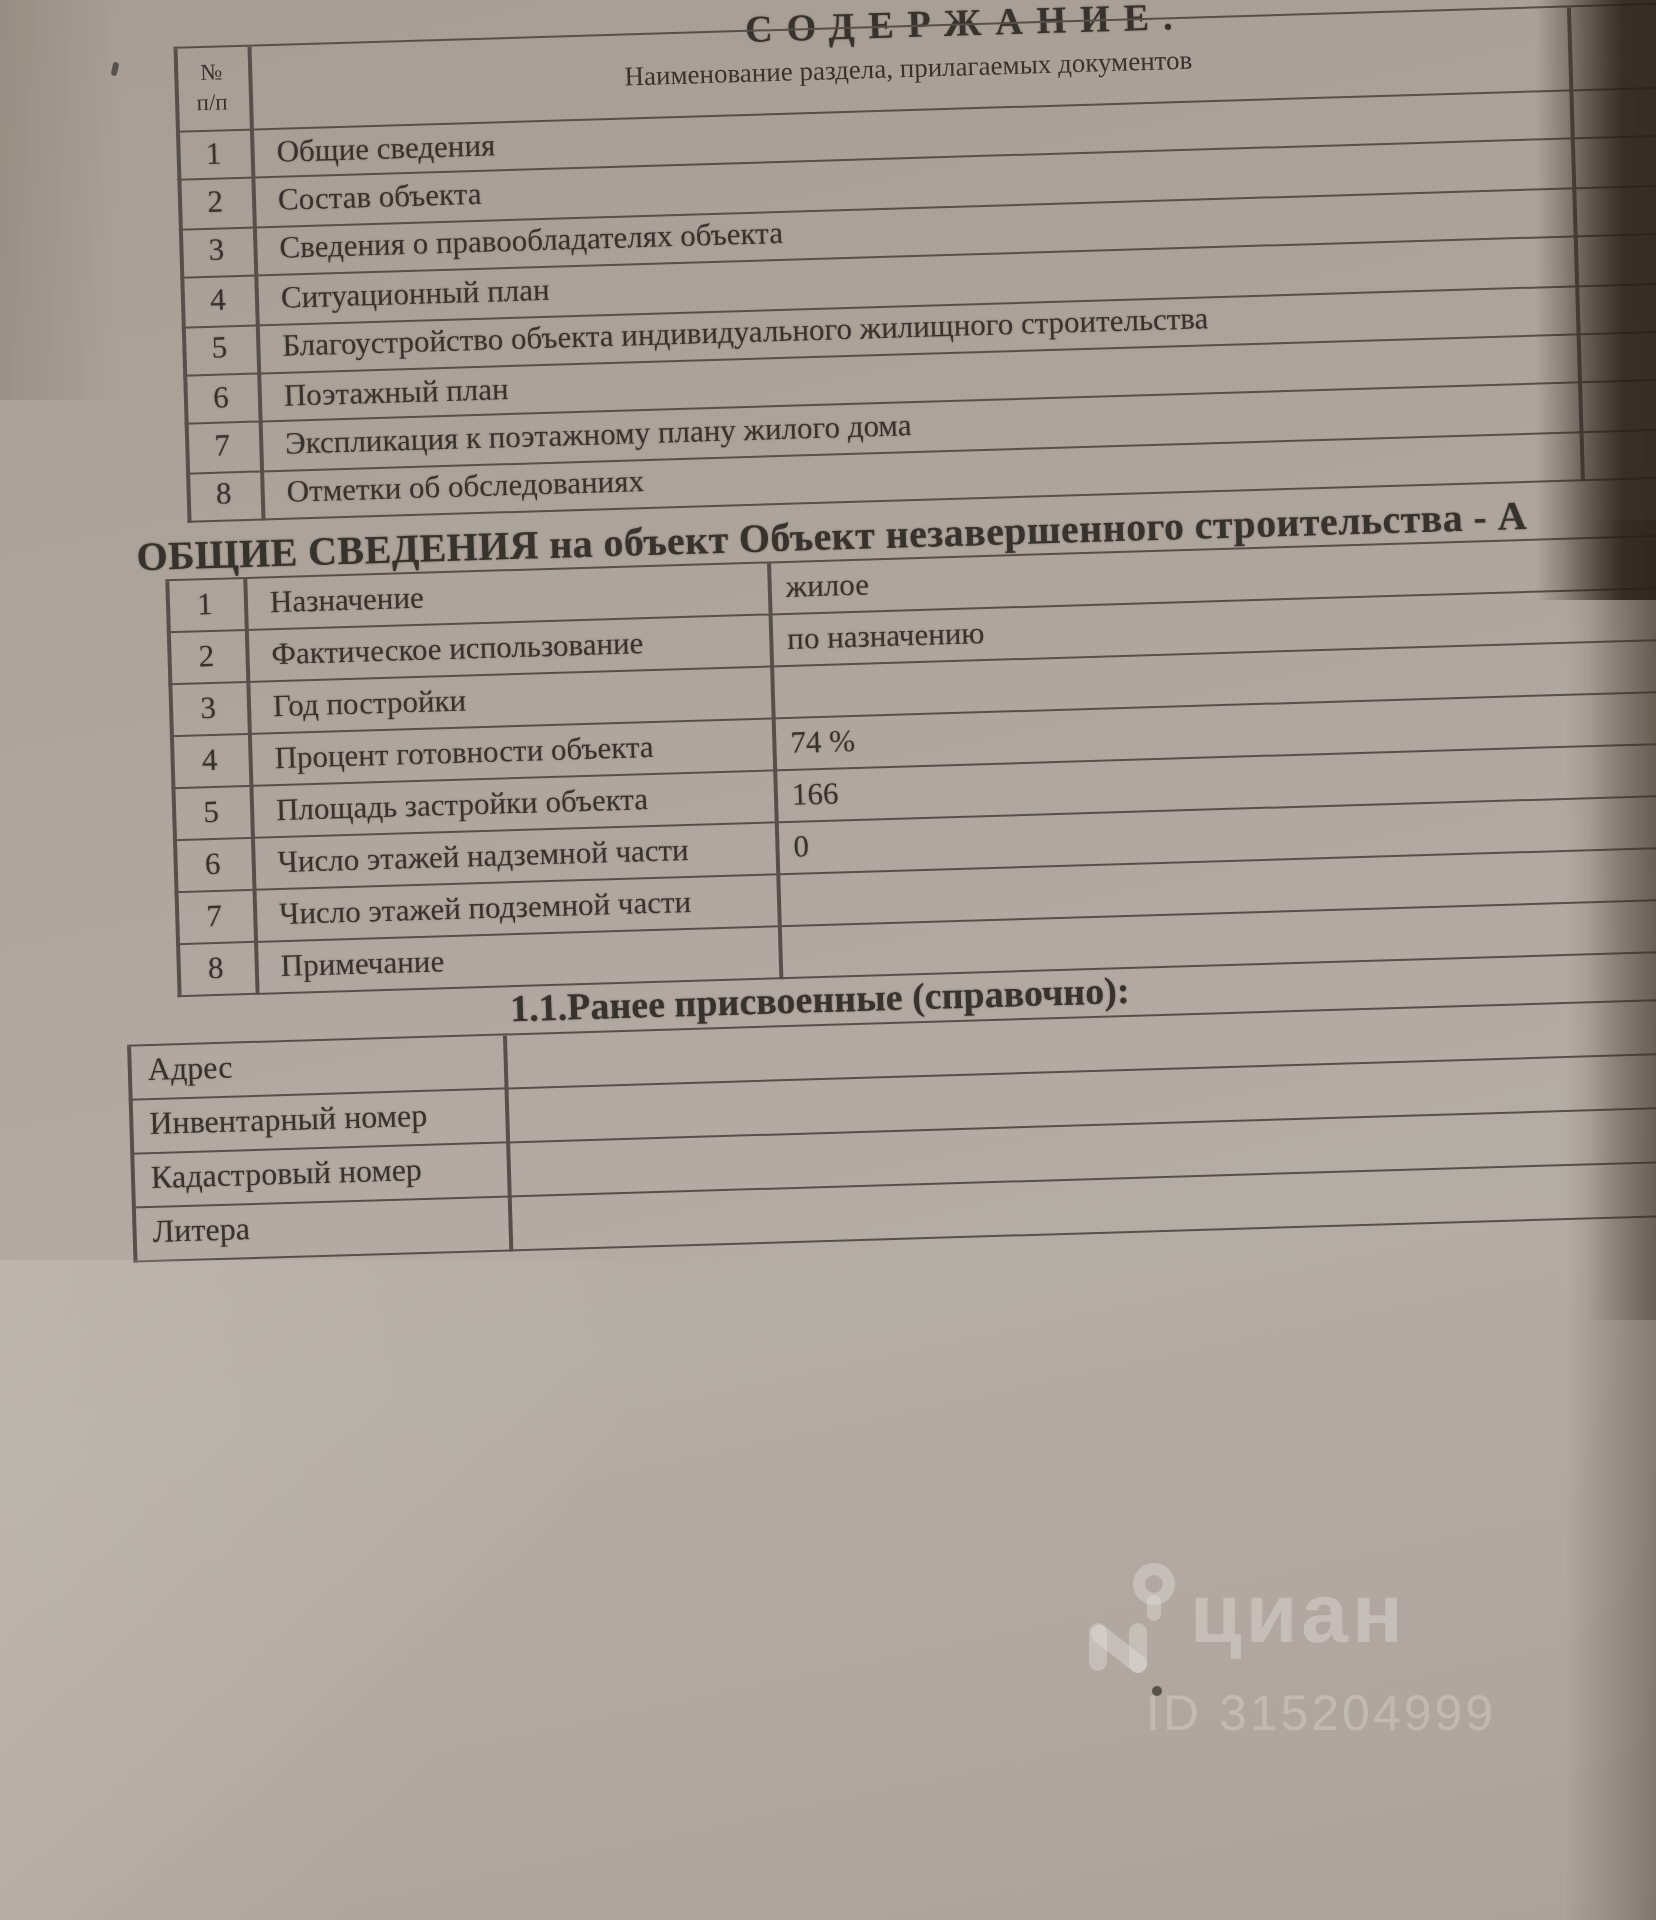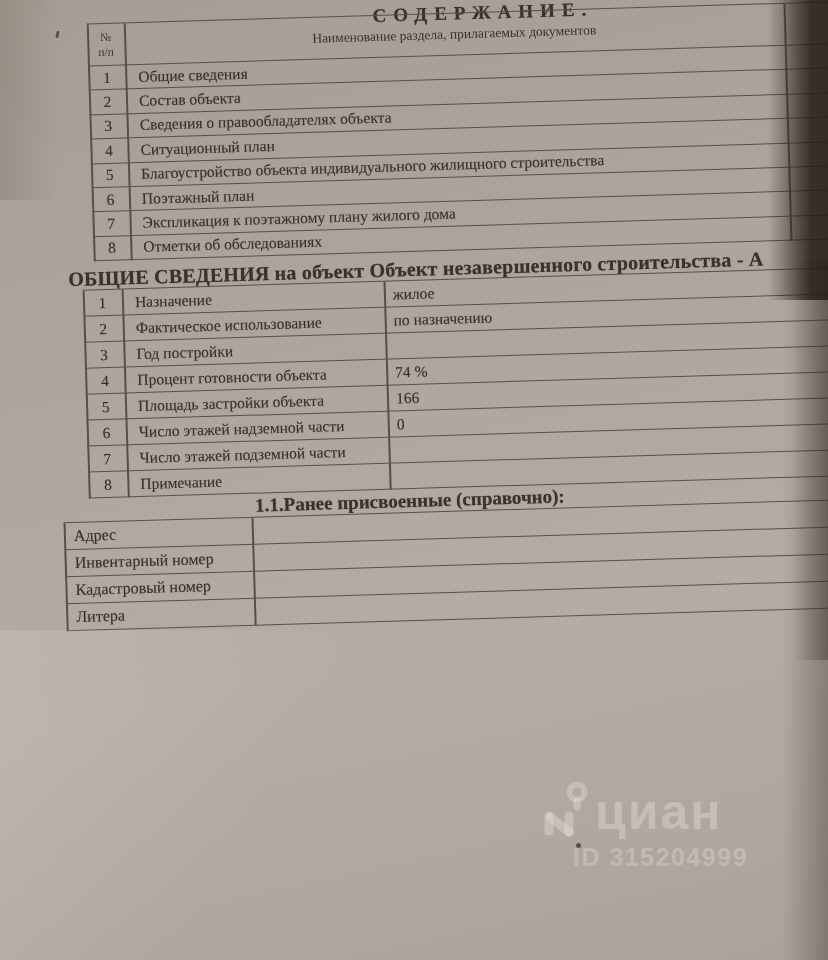--- a/index.html
+++ b/index.html
@@ -68,23 +68,23 @@
   .t3 .vline{height:108px;}
 
   .speck-apostrophe{position:absolute;left:56px;top:31px;width:3px;height:7px;
        background:#463f38;border-radius:2px;transform:rotate(12deg);opacity:0.8;}
   .speck-dot{position:absolute;left:576px;top:843px;width:5px;height:5px;
        background:#3c352e;border-radius:50%;opacity:0.75;}
 
   
   .watermark{position:absolute;left:533px;top:777px;width:250px;height:100px;
        font-family:"Liberation Sans","DejaVu Sans",sans-serif;}
-  .wm-brand{position:absolute;left:62px;top:6px;font-size:50px;font-weight:bold;
+  .wm-brand{position:absolute;left:62px;top:6px;font-size:42px;font-weight:bold;
        color:rgba(226,222,216,0.42);letter-spacing:2px;}
-  .wm-id{position:absolute;left:40px;top:66px;font-size:25px;font-weight:bold;
+  .wm-id{position:absolute;left:40px;top:66px;font-size:25px;font-weight:normal;
        color:rgba(220,215,208,0.40);letter-spacing:1.5px;white-space:nowrap;}
   .wm-icon{position:absolute;left:6px;top:2px;}
 </style>
 </head>
 <body>
 
 <div class="photo">
 
   <div class="doc">
 

